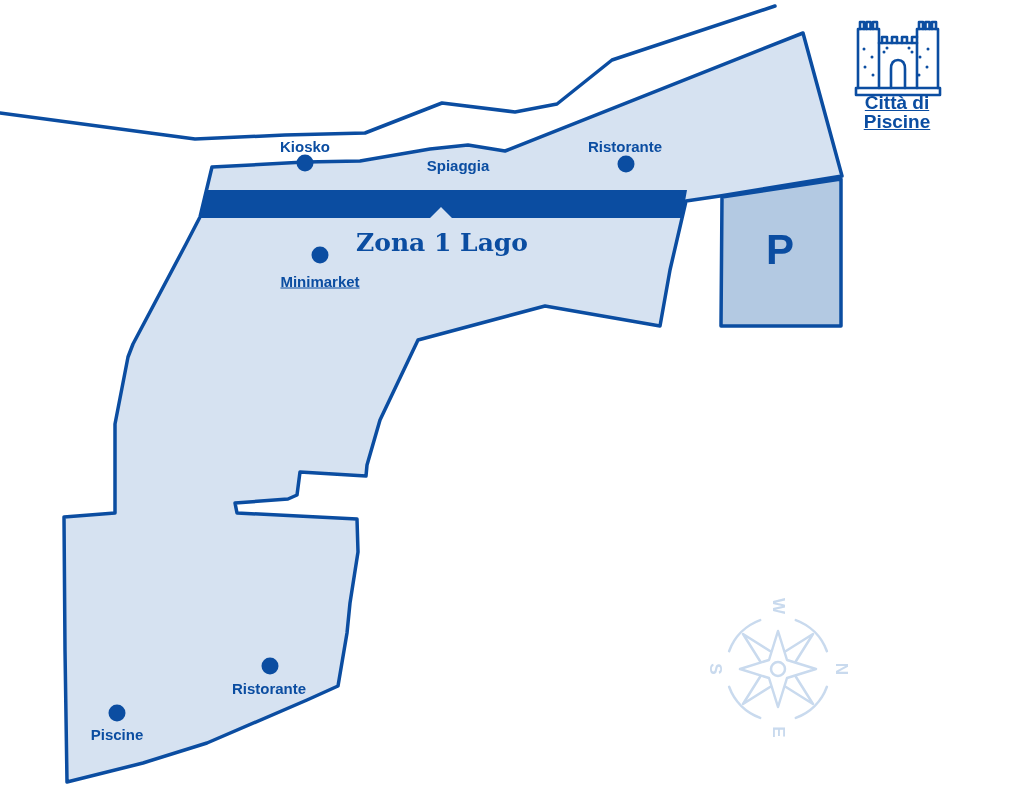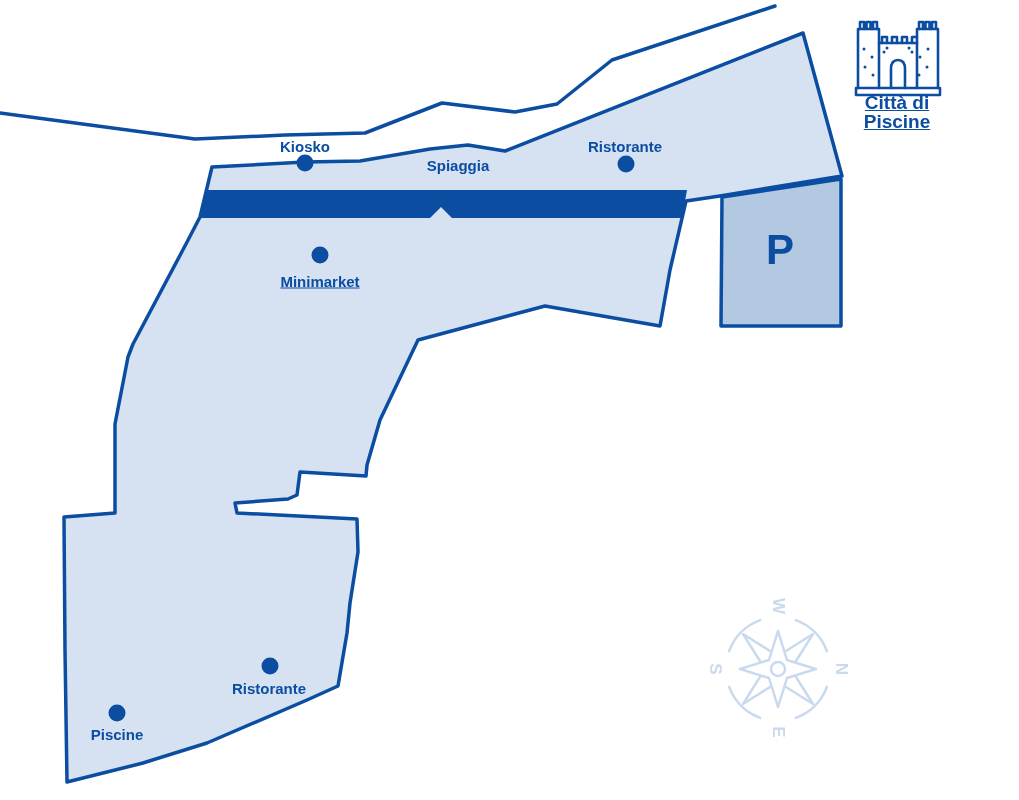--- a/index.html
+++ b/index.html
@@ -95,20 +95,21 @@
     </g>
   </svg>
 
 
   <span class="map-label" style="left:458px;top:130px;margin-top:35px;">Spiaggia</span>
 
   <span class="map-label" style="left:305px;top:146px;text-align:right;">Kiosko</span>
 
   <span class="map-label" style="left:625px;top:146px;text-align:right;">Ristorante</span>
 
+  <span class="map-label zone-title" style="left:442px;top:242px;">Zona 1 Lago</span>
 
   <span class="map-label" style="left:320px;top:281px;text-decoration:underline;">Minimarket</span>
 
   <span class="map-label parking-label" style="left:780px;top:250px;">P</span>
 
   <div class="map-label city-label" style="left:897px;top:112px;text-decoration:underline;">
     <div>Città di</div>
     <div>Piscine</div>
   </div>
 

